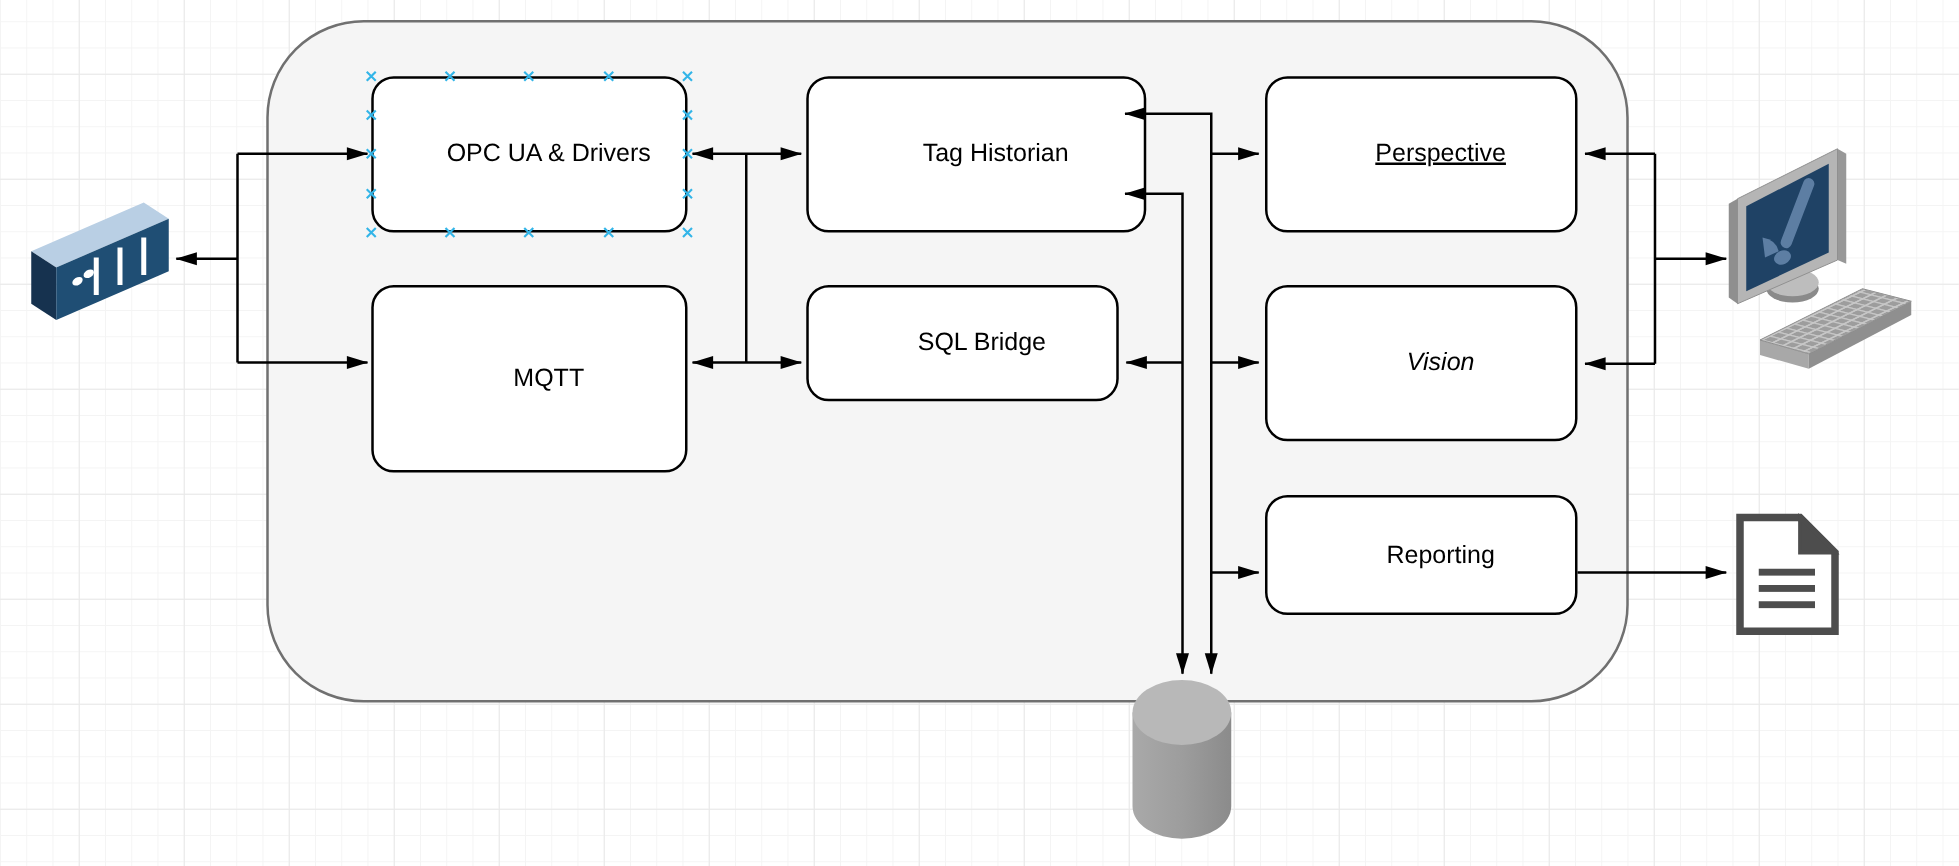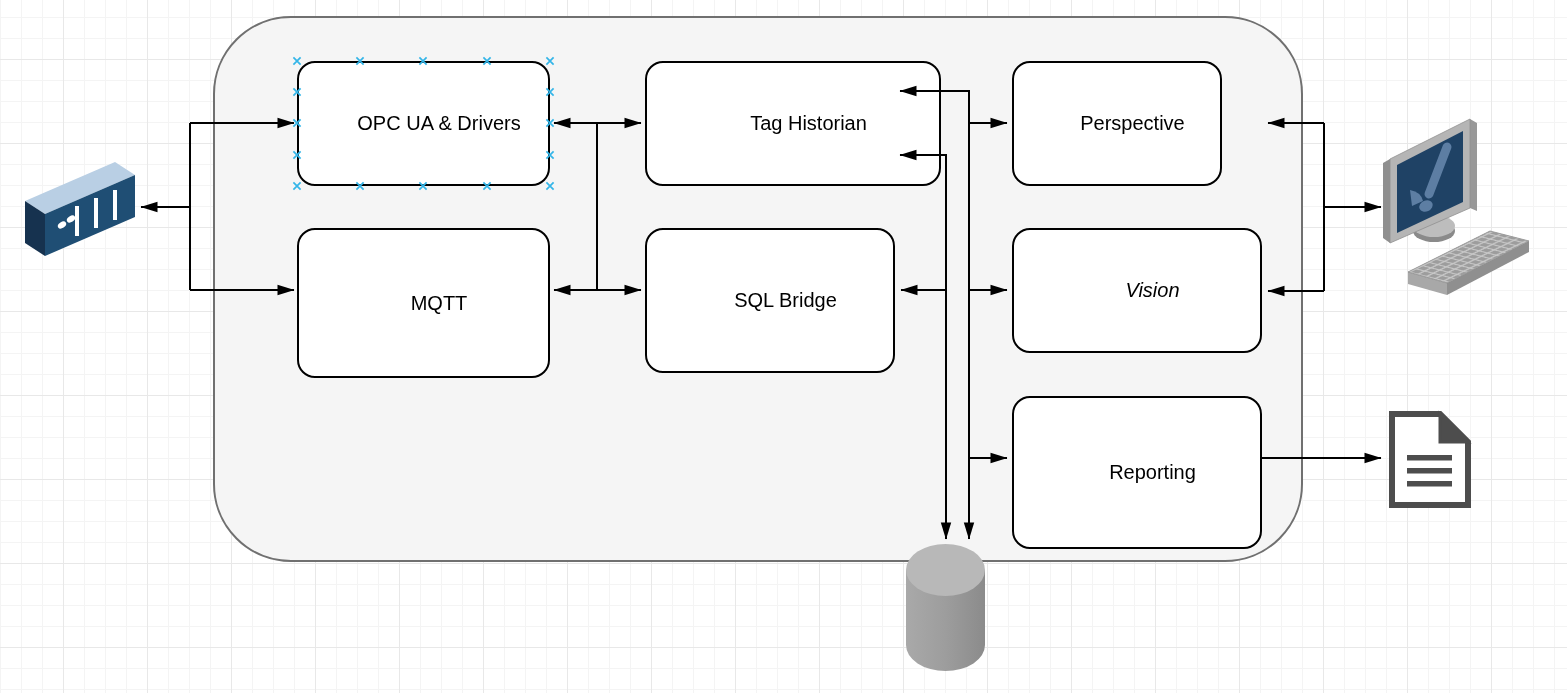--- a/index.html
+++ b/index.html
@@ -21,25 +21,25 @@
     box-sizing:border-box;z-index:1;
   }
   .node{
     position:absolute;background:#ffffff;border:2px solid #000000;
     border-radius:18px;box-sizing:border-box;z-index:2;
     display:flex;align-items:center;justify-content:center;
     font-size:20px;color:#000000;white-space:nowrap;padding-left:31px;
   }
   .n-opc{left:297px;top:61px;width:253px;height:125px;}
   .n-mqtt{left:297px;top:228px;width:253px;height:150px;}
-  .n-tag{left:645px;top:61px;width:296px;height:125px;text-align:center;}
-  .n-sql{left:645px;top:228px;width:250px;height:145px;}
-  .n-persp{left:1012px;top:61px;width:210px;height:125px;}
+  .n-tag{left:645px;top:61px;width:272px;height:125px;text-align:center;}
+  .n-sql{left:645px;top:228px;width:250px;height:93px;}
+  .n-persp{left:1012px;top:61px;width:250px;height:125px;text-decoration:underline;}
   .n-vision{left:1012px;top:228px;width:250px;height:125px;font-style:italic;}
-  .n-report{left:1012px;top:396px;width:250px;height:153px;}
+  .n-report{left:1012px;top:396px;width:250px;height:96px;}
   svg.overlay{position:absolute;left:0;top:0;z-index:5;pointer-events:none;}
 </style>
 </head>
 <body>
 
 <div class="container-shape"></div>
 
 <div class="node n-opc">
   <span>OPC UA &amp; Drivers</span>
 </div>

